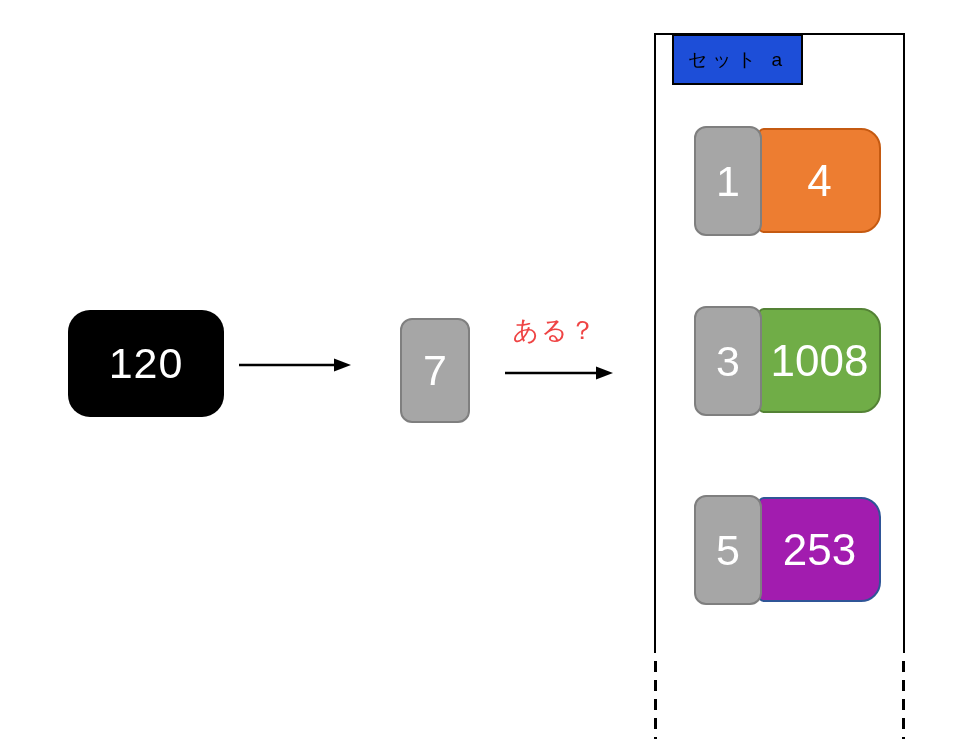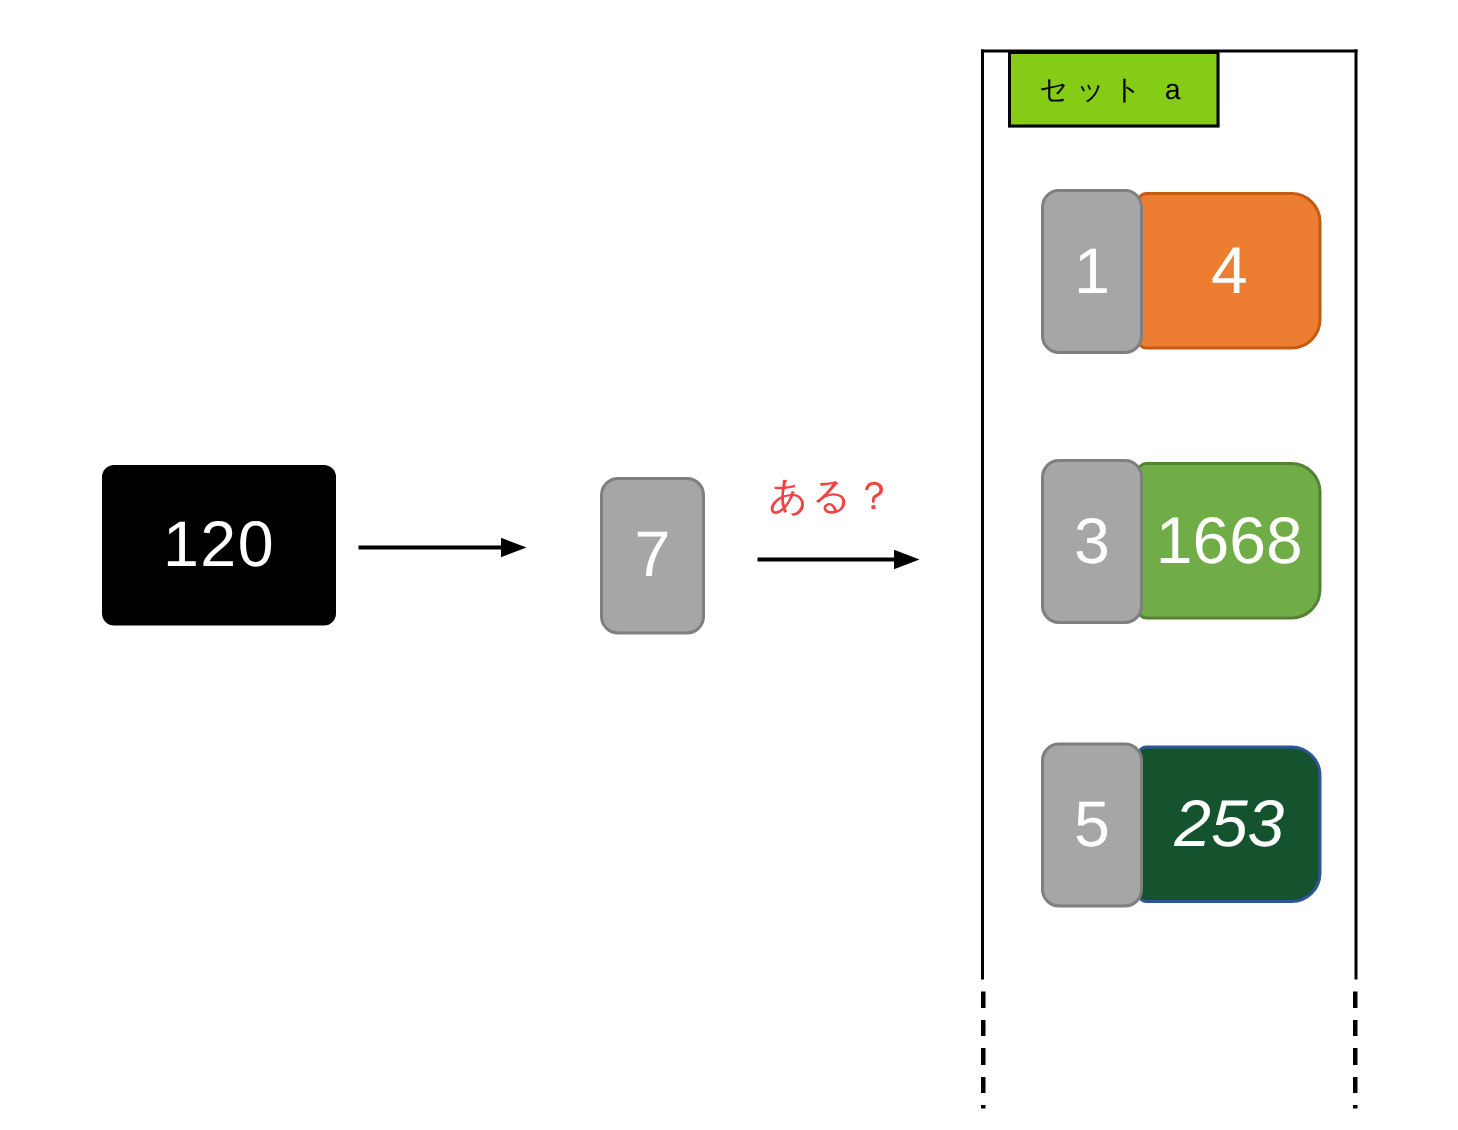--- a/index.html
+++ b/index.html
@@ -9,21 +9,21 @@
     height: 753px;
     background: #ffffff;
     overflow: hidden;
     font-family: "Liberation Sans", "DejaVu Sans", sans-serif;
   }
   .abs { position: absolute; box-sizing: border-box; }
 
   
   .input-box {
     left: 68px; top: 310px; width: 156px; height: 107px;
-    border-radius: 8px;
+    border-radius: 22px;
     display: flex; align-items: center; justify-content: center;
     color: #ffffff; font-size: 43px; letter-spacing: 1px;
   }
 
   
   .hash-box {
     left: 400px; top: 318px; width: 70px; height: 105px;
     border-radius: 12px;
     border: 2px solid #7F7F7F;
     display: flex; align-items: center; justify-content: center;
@@ -51,22 +51,22 @@
   
   .dashed-line {
     top: 661px; width: 3px; height: 78px;
     background: repeating-linear-gradient(180deg, #000 0 11px, transparent 11px 19px);
   }
   .dashed-left  { left: 654px; }
   .dashed-right { left: 902px; }
 
   
   .set-label {
-    left: 672px; top: 34px; width: 141px; height: 51px;
-    background: #84cc16;
+    left: 672px; top: 34px; width: 131px; height: 51px;
+    background: #1d4ed8;
     border: 2.5px solid #000000;
     display: flex; align-items: center; justify-content: center;
     font-size: 19px; letter-spacing: 5px; color: #000000;
     z-index: 2;
     white-space: nowrap;
   }
 
   
   .pair { left: 694px; width: 187px; height: 105px; }
   .pair-value {
@@ -125,29 +125,29 @@
     <div class="pair-value" style="background: rgb(237, 125, 49); border-color: rgb(197, 90, 17);">
       <span>4</span>
     </div>
     <div class="pair-key" style="background: rgb(166, 166, 166); border: 2px solid rgb(127, 127, 127);">
       <span>1</span>
     </div>
   </div>
 
   <div class="abs pair pair-2">
     <div class="pair-value" style="background: rgb(112, 173, 71); border-color: rgb(84, 130, 53);">
-      <span>1668</span>
+      <span>1008</span>
     </div>
     <div class="pair-key" style="background: rgb(166, 166, 166); border: 2px solid rgb(127, 127, 127);">
       <span>3</span>
     </div>
   </div>
 
   <div class="abs pair pair-3">
-    <div class="pair-value" style="background: #14532d; border-color: rgb(47, 85, 151); font-style: italic;">
+    <div class="pair-value" style="background: #a21caf; border-color: rgb(47, 85, 151);">
       <span>253</span>
     </div>
     <div class="pair-key" style="background: rgb(166, 166, 166); border: 2px solid rgb(127, 127, 127);">
       <span>5</span>
     </div>
   </div>
 
 </div>
 
 </body></html>

